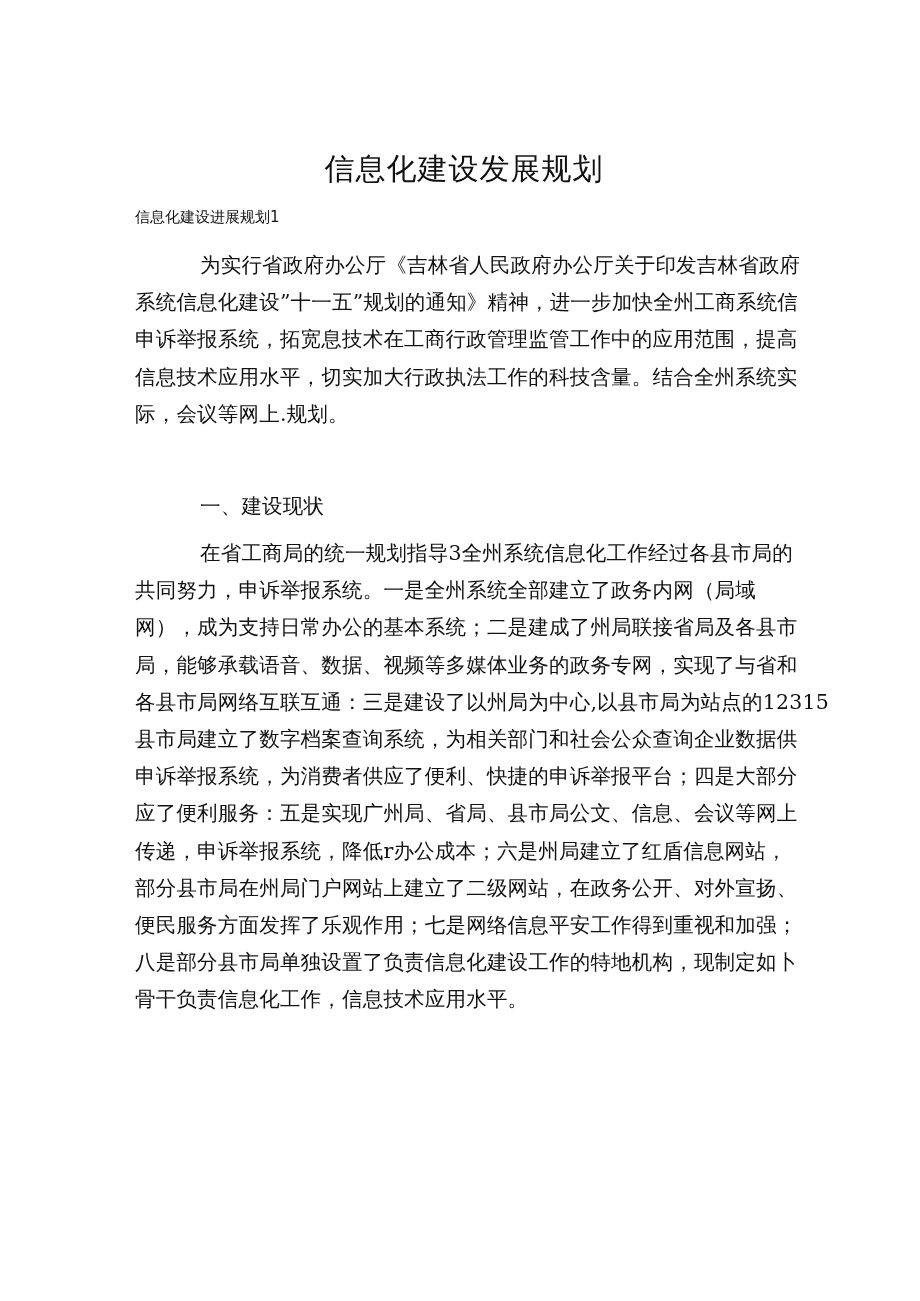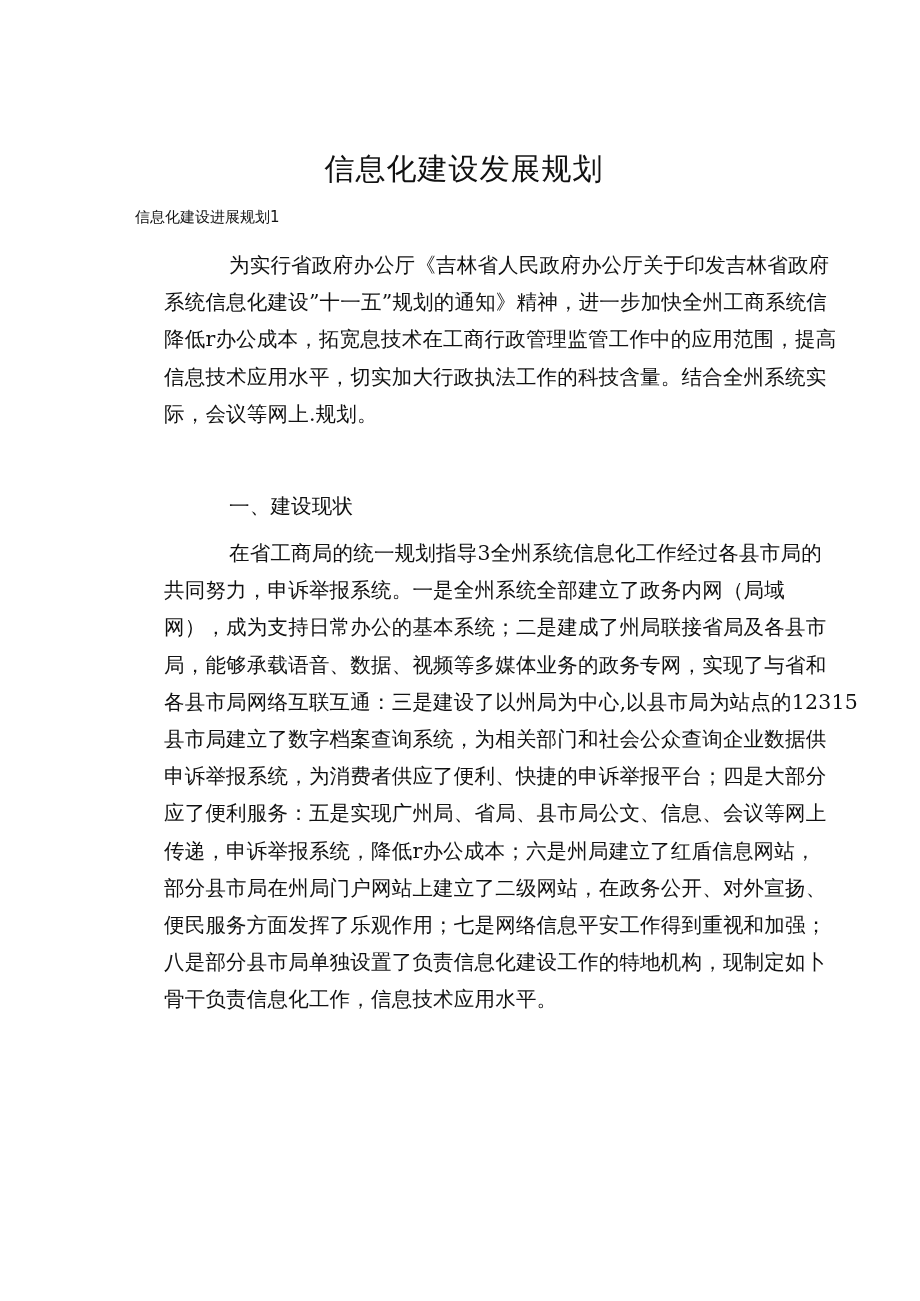--- a/index.html
+++ b/index.html
@@ -59,42 +59,41 @@
       text-justify: inter-character;
       letter-spacing: 0.2px;
     }
     .para-1 { top: 247px; }
     .heading-1 { top: 488px; }
     .para-2 { top: 535px; }
     .line {
       display: block;
       white-space: nowrap;
       height: 37.2px;
-      margin-left: 29px;
     }
     .indent {
       padding-left: 65px;
     }
     .heading-line {
       padding-left: 65px;
     }
   </style>
 </head>
 <body>
 
 <div class="page">
 
   <h1 class="title">信息化建设发展规划</h1>
 
   <div class="subtitle">信息化建设进展规划1</div>
 
   <div class="body-text para-1">
     <span class="line indent">为实行省政府办公厅《吉林省人民政府办公厅关于印发吉林省政府</span>
     <span class="line">系统信息化建设”十一五”规划的通知》精神，进一步加快全州工商系统信</span>
-    <span class="line">降低r办公成本，拓宽息技术在工商行政管理监管工作中的应用范围，提高</span>
+    <span class="line">申诉举报系统，拓宽息技术在工商行政管理监管工作中的应用范围，提高</span>
     <span class="line">信息技术应用水平，切实加大行政执法工作的科技含量。结合全州系统实</span>
     <span class="line">际，会议等网上.规划。</span>
   </div>
 
   <div class="body-text heading-1">
     <span class="line heading-line">一、建设现状</span>
   </div>
 
   <div class="body-text para-2">
     <span class="line indent">在省工商局的统一规划指导3全州系统信息化工作经过各县市局的</span>

